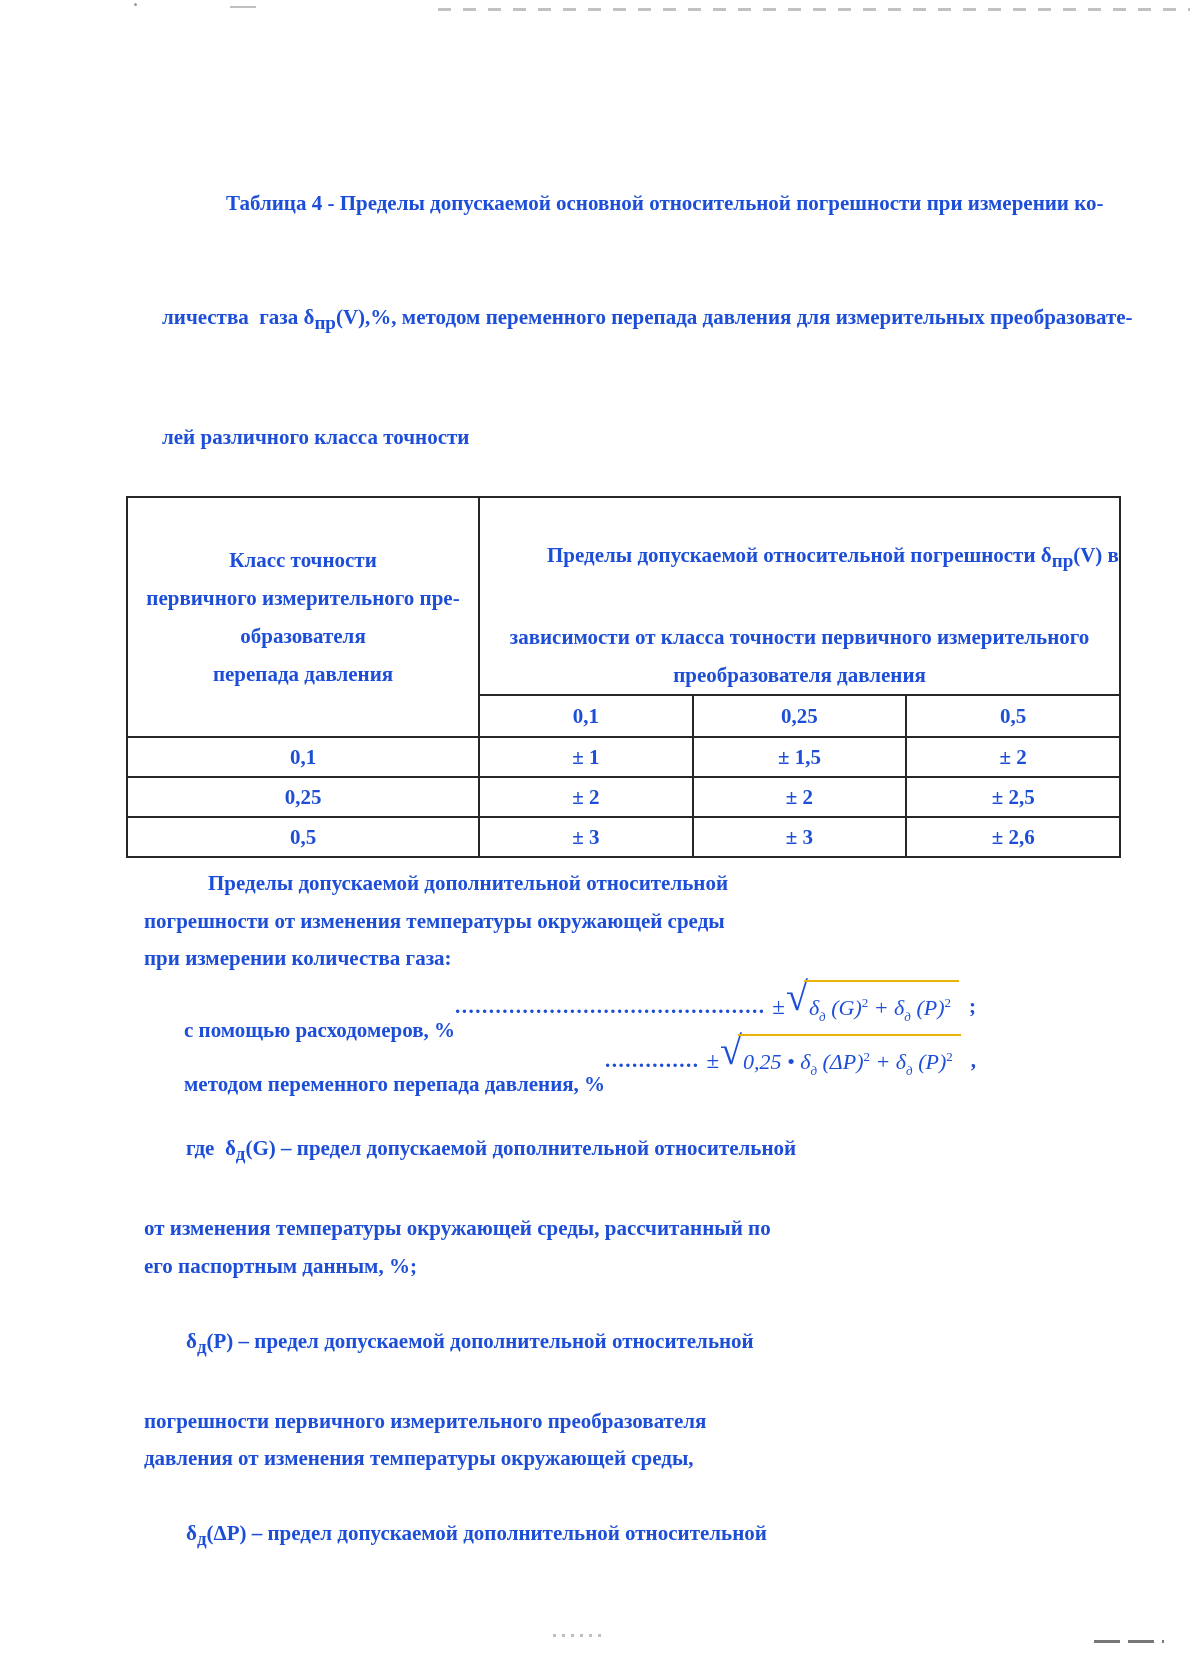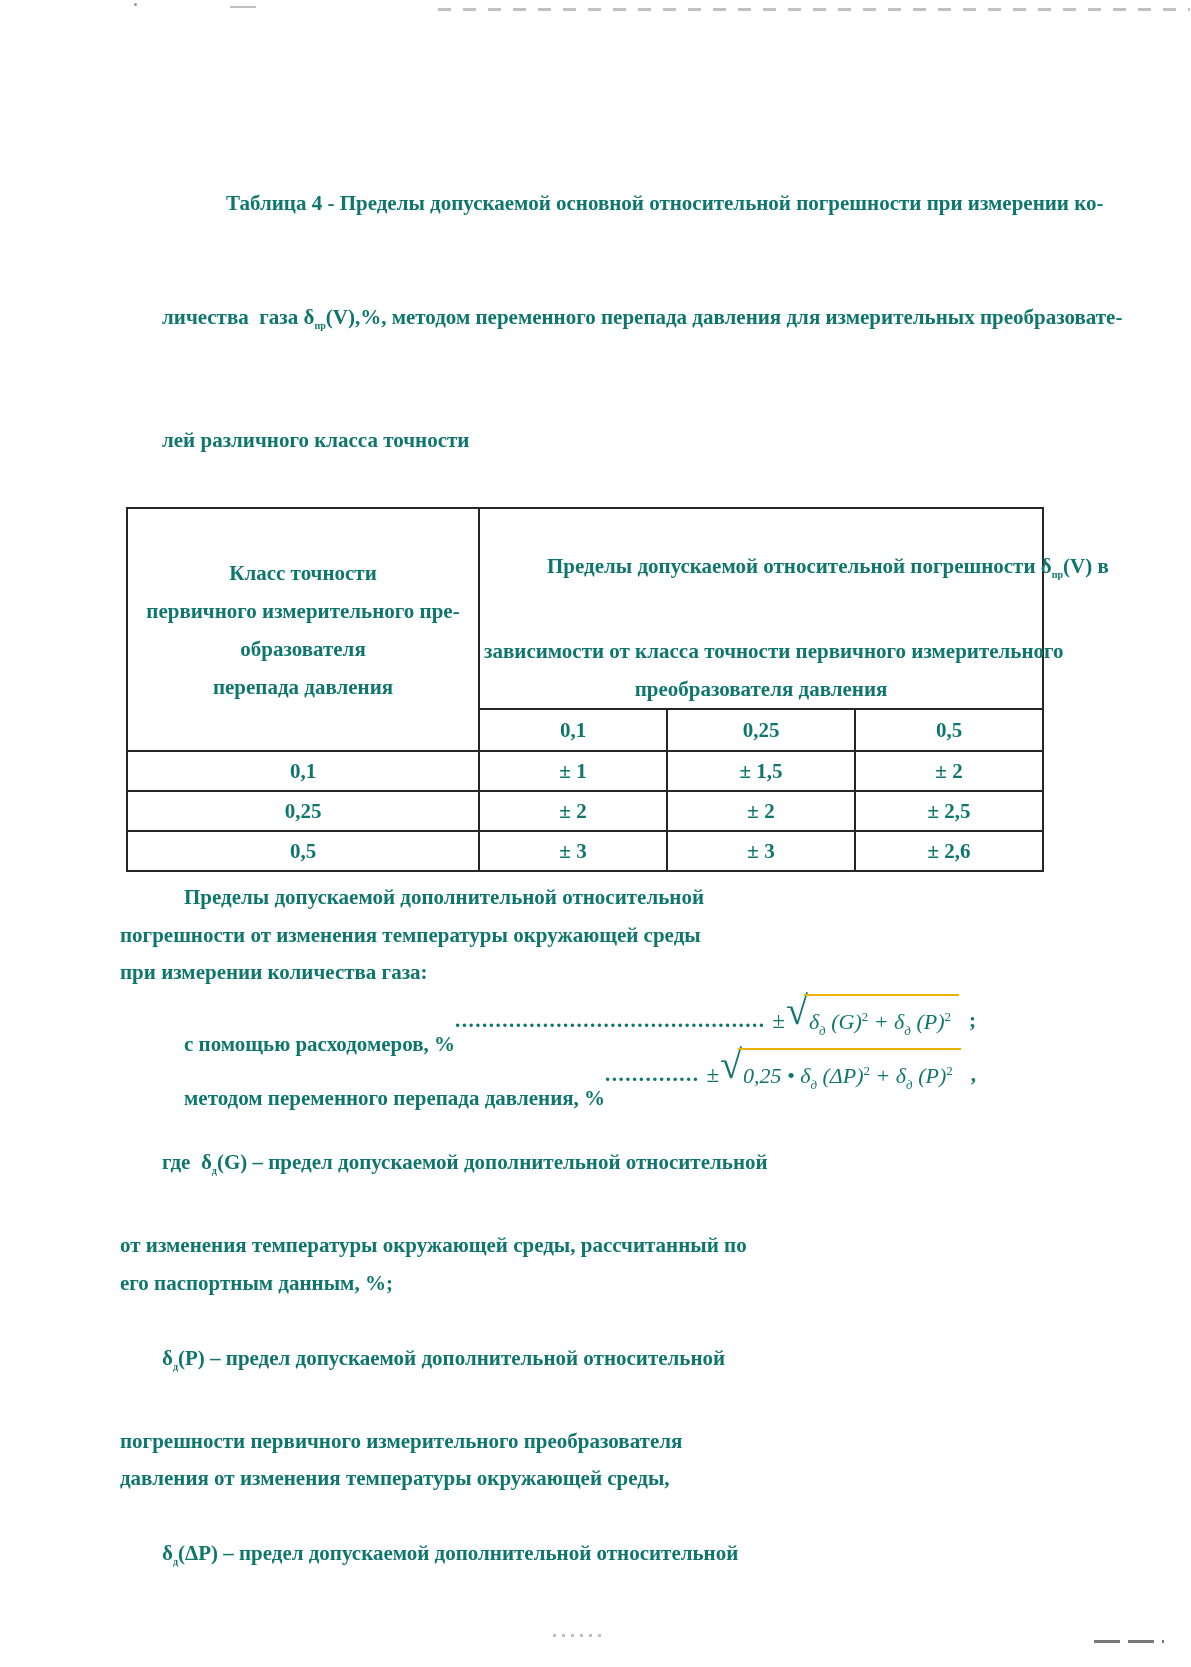--- a/index.html
+++ b/index.html
@@ -2,40 +2,40 @@
 <html lang="ru"><head>
 <meta charset="utf-8">
 <style>
   html,body{margin:0;padding:0;background:#e8e8e8;}
   .page{
     position:relative;
     width:1191px;height:1667px;
     background:#ffffff;
     overflow:hidden;
     font-family:"Liberation Serif","DejaVu Serif",serif;
-    color:#0f766e;
+    color:#1d4ed8;
     margin:0 auto;
   }
   .content{
     position:absolute;left:120px;top:146px;width:952px;
     font-weight:700;font-size:21px;
   }
   .t-line{line-height:38px;white-space:pre;}
   .indent{padding-left:64px;}
-  .line{line-height:37.5px;white-space:pre;}
+  .line{line-height:37.5px;white-space:pre;margin-left:24px;}
 
   
-  sub.b{font-size:10px;vertical-align:-5px;}
+  sub.b{font-size:19px;vertical-align:-5px;}
 
   
   table.acc{
     border-collapse:collapse;
     table-layout:fixed;
-    width:918px;
-    margin:10px 0 0 6px;
+    width:995px;
+    margin:2px 0 0 6px;
   }
   table.acc td{
     border:2px solid #262626;
     text-align:center;vertical-align:middle;
     padding:0 4px;
   }
   td.c-left{width:342px;}
   td.c-a{width:208px;}
   td.c-b{width:194px;}
   td.c-c{width:194px;}

